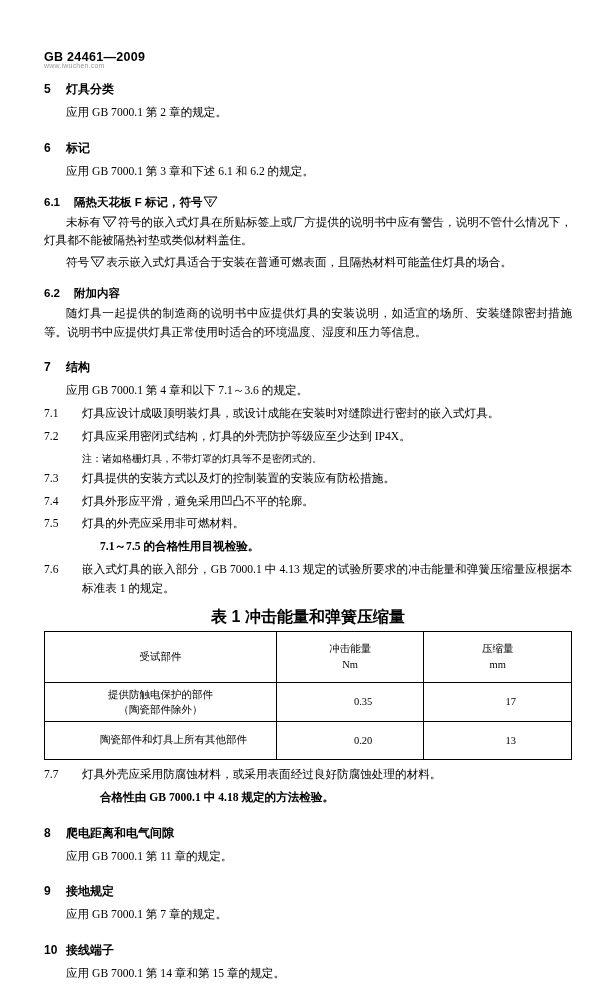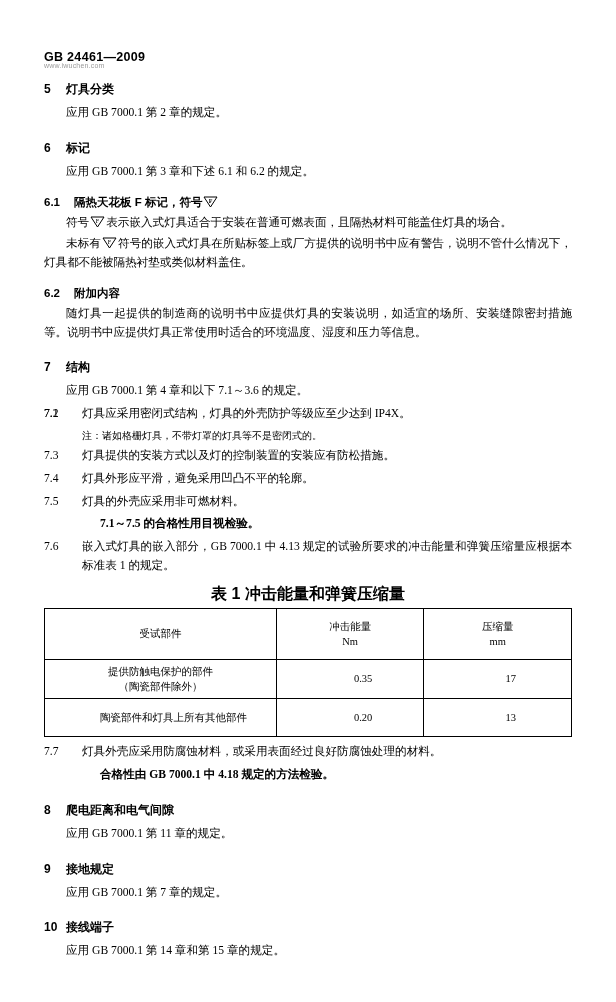--- a/index.html
+++ b/index.html
@@ -158,44 +158,44 @@
   </div>
   <div class="para indent">应用 GB 7000.1 第 3 章和下述 6.1 和 6.2 的规定。</div>
 
   <div class="sub-head">
     <span class="num">6.1</span><span>隔热天花板 F 标记，符号</span><span class="tri-f"><svg width="15" height="12" viewBox="0 0 15 12">
           <polygon points="1,1 14,1 7.5,11" fill="none" stroke="#000" stroke-width="1"></polygon>
           <text x="7.5" y="7" font-size="6" font-family="Liberation Serif, serif" text-anchor="middle">F</text>
         </svg></span>
   </div>
   <div class="para indent">
+    <span>未标有</span><span class="tri-f"><svg width="15" height="12" viewBox="0 0 15 12">
+          <polygon points="1,1 14,1 7.5,11" fill="none" stroke="#000" stroke-width="1"></polygon>
+          <text x="7.5" y="7" font-size="6" font-family="Liberation Serif, serif" text-anchor="middle">F</text>
+        </svg></span><span>符号的嵌入式灯具在所贴标签上或厂方提供的说明书中应有警告，说明不管什么情况下，灯具都不能被隔热衬垫或类似材料盖住。</span>
+  </div>
+  <div class="para indent">
     <span>符号</span><span class="tri-f"><svg width="15" height="12" viewBox="0 0 15 12">
           <polygon points="1,1 14,1 7.5,11" fill="none" stroke="#000" stroke-width="1"></polygon>
           <text x="7.5" y="7" font-size="6" font-family="Liberation Serif, serif" text-anchor="middle">F</text>
         </svg></span><span>表示嵌入式灯具适合于安装在普通可燃表面，且隔热材料可能盖住灯具的场合。</span>
   </div>
-  <div class="para indent">
-    <span>未标有</span><span class="tri-f"><svg width="15" height="12" viewBox="0 0 15 12">
-          <polygon points="1,1 14,1 7.5,11" fill="none" stroke="#000" stroke-width="1"></polygon>
-          <text x="7.5" y="7" font-size="6" font-family="Liberation Serif, serif" text-anchor="middle">F</text>
-        </svg></span><span>符号的嵌入式灯具在所贴标签上或厂方提供的说明书中应有警告，说明不管什么情况下，灯具都不能被隔热衬垫或类似材料盖住。</span>
-  </div>
 
   <div class="sub-head">
     <span class="num">6.2</span><span>附加内容</span>
   </div>
   <div class="para indent">随灯具一起提供的制造商的说明书中应提供灯具的安装说明，如适宜的场所、安装缝隙密封措施等。说明书中应提供灯具正常使用时适合的环境温度、湿度和压力等信息。</div>
 
   <div class="sec-head">
     <span class="num">7</span><span>结构</span>
   </div>
   <div class="para indent">应用 GB 7000.1 第 4 章和以下 7.1～3.6 的规定。</div>
 
   <div class="numpara">
-    <span class="num">7.1</span>
+    <span class="num">7.1</span><span>灯具应设计成吸顶明装灯具，或设计成能在安装时对缝隙进行密封的嵌入式灯具。</span>
   </div>
   <div class="numpara">
     <span class="num">7.2</span><span>灯具应采用密闭式结构，灯具的外壳防护等级应至少达到 IP4X。</span>
   </div>
   <div class="note">注：诸如格栅灯具，不带灯罩的灯具等不是密闭式的。</div>
   <div class="numpara">
     <span class="num">7.3</span><span>灯具提供的安装方式以及灯的控制装置的安装应有防松措施。</span>
   </div>
   <div class="numpara">
     <span class="num">7.4</span><span>灯具外形应平滑，避免采用凹凸不平的轮廓。</span>

